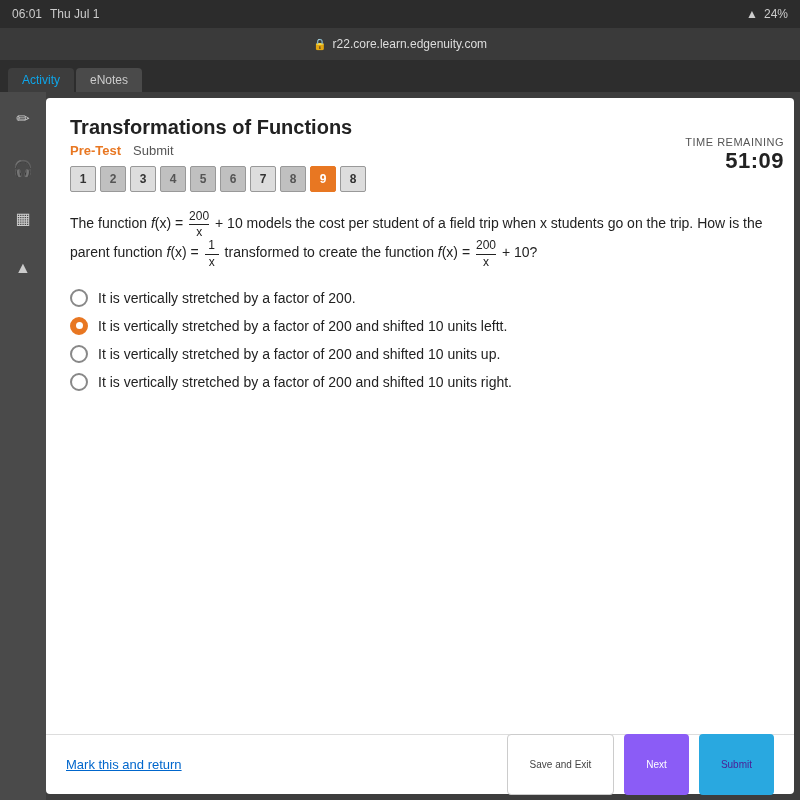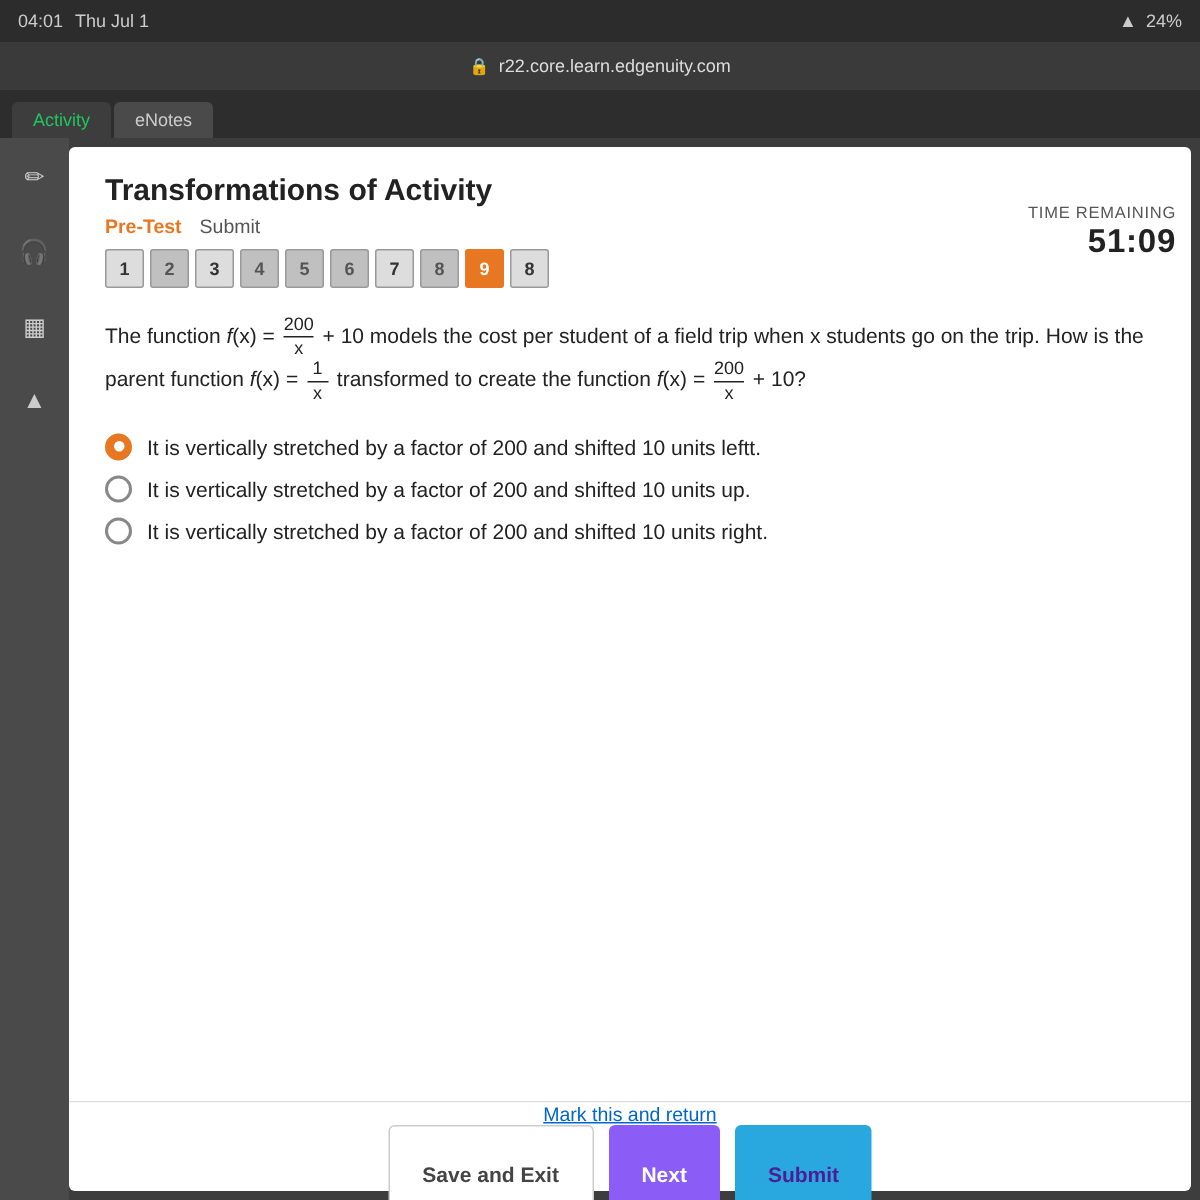--- a/index.html
+++ b/index.html
@@ -51,21 +51,21 @@
     .tab {
       background: #4a4a4a;
       color: #ccc;
       padding: 5px 14px;
       border-radius: 4px 4px 0 0;
       font-size: 12px;
       cursor: pointer;
     }
     .tab.active {
       background: #3d3d3d;
-      color: #22c55e;
+      color: #0ea5e9;
     }
 
     
     .main-wrapper {
       display: flex;
       height: calc(800px - 28px - 32px - 32px);
       background: #3d3d3d;
     }
 
     
@@ -249,38 +249,37 @@
     .bottom-bar {
       background: #fff;
       height: 60px;
       margin: 0 6px 6px 0;
       border-radius: 0 0 4px 4px;
       border-top: 1px solid #ddd;
       display: flex;
       align-items: center;
       justify-content: space-between;
       padding: 0 20px;
-      flex-direction: column;
     }
     .mark-link {
       color: #0066cc;
       font-size: 13px;
       text-decoration: underline;
       cursor: pointer;
     }
     .bottom-buttons {
       display: flex;
       gap: 10px;
     }
     .btn {
       padding: 24px 22px;
       border: none;
       border-radius: 4px;
-      font-size: 14px;
-      font-weight: bold;
+      font-size: 10px;
+      font-weight: normal;
       cursor: pointer;
     }
     .btn-save-exit {
       background: #fff;
       color: #444;
       border: 1px solid #ccc;
     }
     .btn-next {
       background: #8b5cf6;
       color: #fff;
@@ -288,21 +287,21 @@
     .btn-submit {
       background: #29a8e0;
       color: #4c1d95;
     }
   </style>
 </head>
 <body>
 
 <div class="status-bar">
   <div class="status-bar-left">
-    <span>04:01</span>
+    <span>06:01</span>
     <span>Thu Jul 1</span>
   </div>
   <div class="status-bar-right">
     <span>▲</span>
     <span>24%</span>
   </div>
 </div>
 
 <div class="url-bar">
   <span class="lock-icon">🔒</span>
@@ -325,21 +324,21 @@
     <div class="sidebar-icon">🎧</div>
     <div class="sidebar-icon">▦</div>
     <div class="sidebar-icon">▲</div>
   </div>
 
   <div class="content-panel">
 
     <div class="question-container">
 
       <div class="question-header">
-        <div class="question-title">Transformations of Activity</div>
+        <div class="question-title">Transformations of Functions</div>
         <div class="question-subtitle">
           <span>Pre-Test</span>
           <span class="status-active">Submit</span>
         </div>
 
         <div class="number-row">
           <div class="num-btn">1</div>
           <div class="num-btn completed">2</div>
           <div class="num-btn">3</div>
           <div class="num-btn completed">4</div>
@@ -374,20 +373,24 @@
           <span class="math-frac">
             <span class="numerator">200</span>
             <span class="denominator">x</span>
           </span>
           + 10?
         </p>
       </div>
 
       <div class="answer-choices">
         <div class="answer-choice">
+          <div class="radio-circle"></div>
+          <span>It is vertically stretched by a factor of 200.</span>
+        </div>
+        <div class="answer-choice">
           <div class="radio-circle selected"></div>
           <span>It is vertically stretched by a factor of 200 and shifted 10 units leftt.</span>
         </div>
         <div class="answer-choice">
           <div class="radio-circle"></div>
           <span>It is vertically stretched by a factor of 200 and shifted 10 units up.</span>
         </div>
         <div class="answer-choice">
           <div class="radio-circle"></div>
           <span>It is vertically stretched by a factor of 200 and shifted 10 units right.</span>

